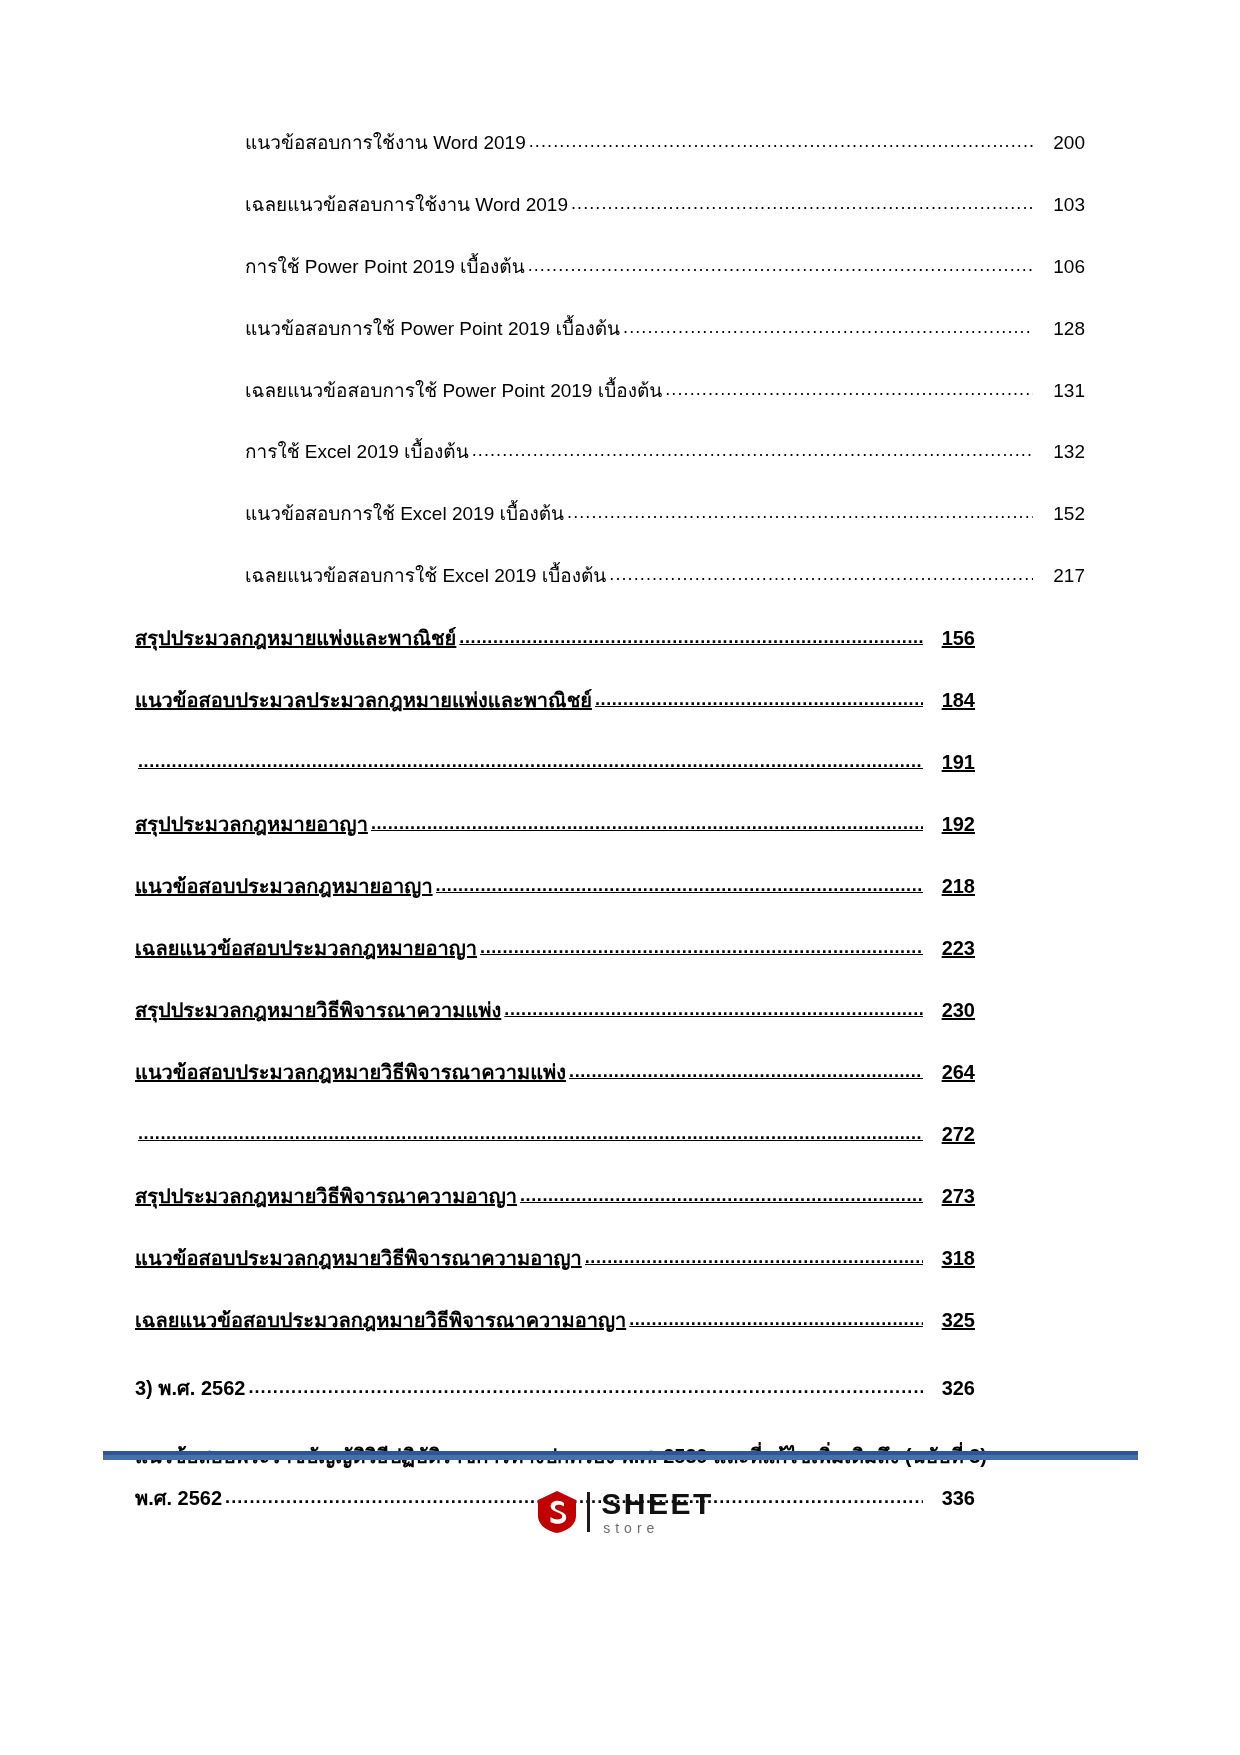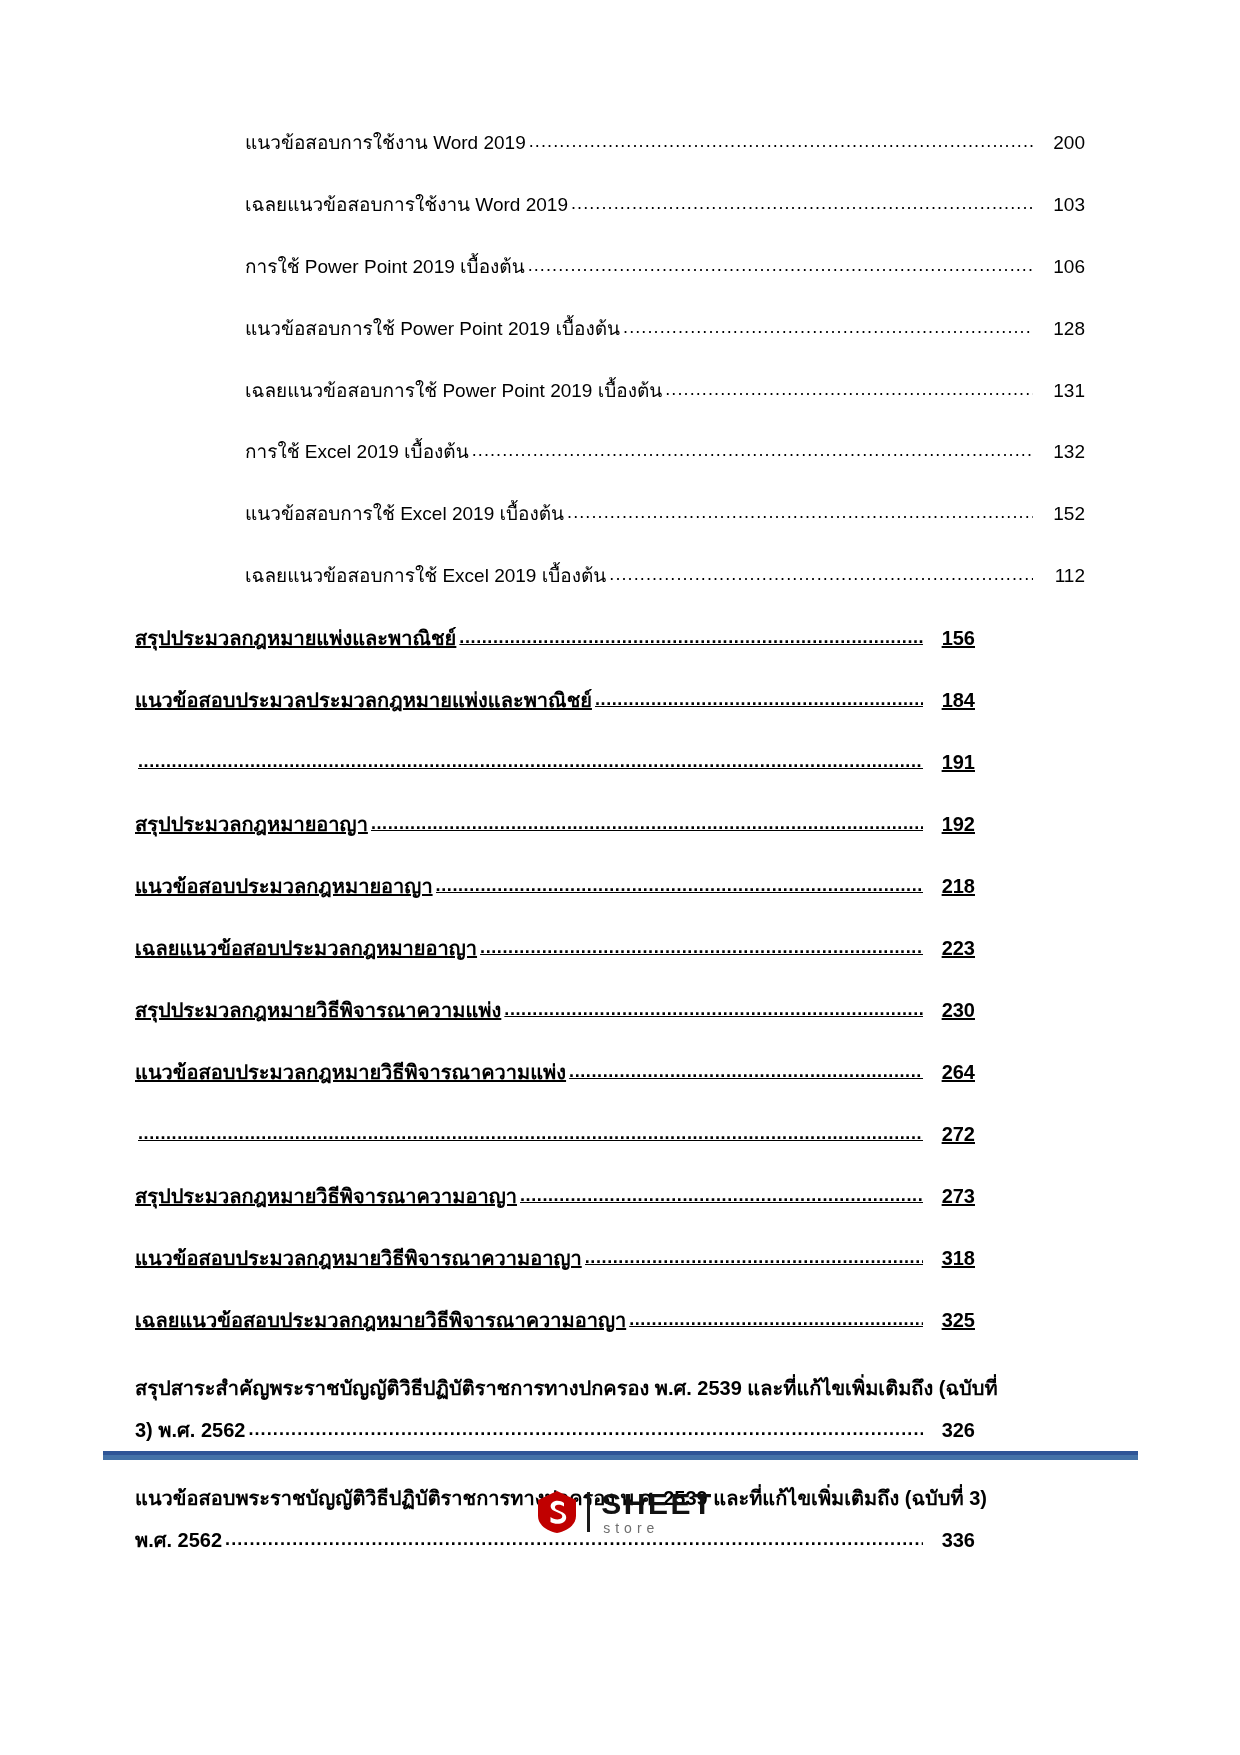--- a/index.html
+++ b/index.html
@@ -194,21 +194,21 @@
       <span class="toc-page">132</span>
     </div>
     <div class="toc-entry level-2">
       <span class="toc-title">แนวข้อสอบการใช้ Excel 2019 เบื้องต้น</span>
       <span class="toc-leader">........................................................................................................................................................</span>
       <span class="toc-page">152</span>
     </div>
     <div class="toc-entry level-2">
       <span class="toc-title">เฉลยแนวข้อสอบการใช้ Excel 2019 เบื้องต้น</span>
       <span class="toc-leader">........................................................................................................................................................</span>
-      <span class="toc-page">112</span>
+      <span class="toc-page">217</span>
     </div>
 
     <div class="toc-entry level-1">
       <span class="toc-title">สรุปประมวลกฎหมายแพ่งและพาณิชย์</span>
       <span class="toc-leader">........................................................................................................................................................</span>
       <span class="toc-page">156</span>
     </div>
     <div class="toc-entry level-1">
       <span class="toc-title">แนวข้อสอบประมวลประมวลกฎหมายแพ่งและพาณิชย์</span>
       <span class="toc-leader">........................................................................................................................................................</span>
@@ -257,21 +257,20 @@
       <span class="toc-leader">........................................................................................................................................................</span>
       <span class="toc-page">318</span>
     </div>
     <div class="toc-entry level-1">
       <span class="toc-title">เฉลยแนวข้อสอบประมวลกฎหมายวิธีพิจารณาความอาญา</span>
       <span class="toc-leader">........................................................................................................................................................</span>
       <span class="toc-page">325</span>
     </div>
 
     <div class="toc-block">
-      <span class="line1">สรุปสาระสำคัญพระราชบัญญัติวิธีปฏิบัติราชการทางปกครอง พ.ศ. 2539 และที่แก้ไขเพิ่มเติมถึง (ฉบับที่</span>
       <span class="line2">
         <span class="toc-title">3) พ.ศ. 2562</span>
         <span class="toc-leader">........................................................................................................................................................</span>
         <span class="toc-page">326</span>
       </span>
     </div>
 
     <div class="toc-block">
       <span class="line1">แนวข้อสอบพระราชบัญญัติวิธีปฏิบัติราชการทางปกครอง พ.ศ. 2539 และที่แก้ไขเพิ่มเติมถึง (ฉบับที่ 3)</span>
       <span class="line2">

